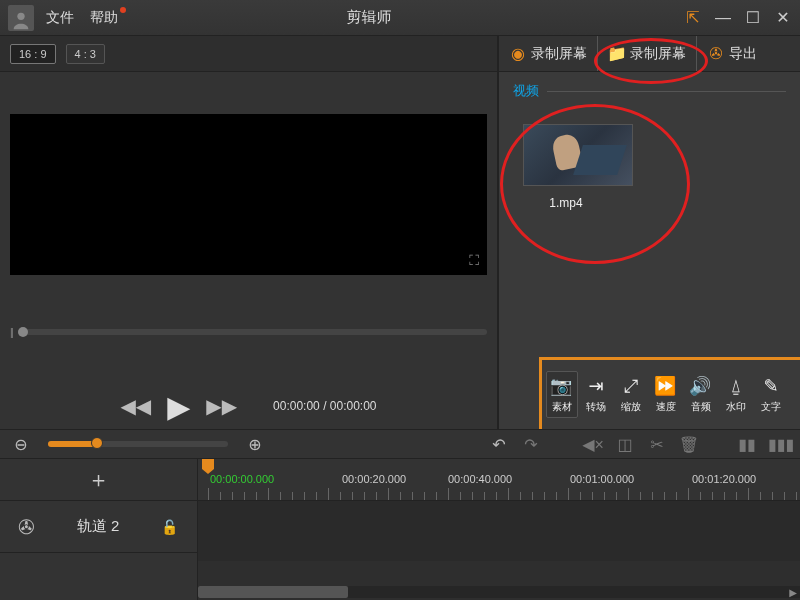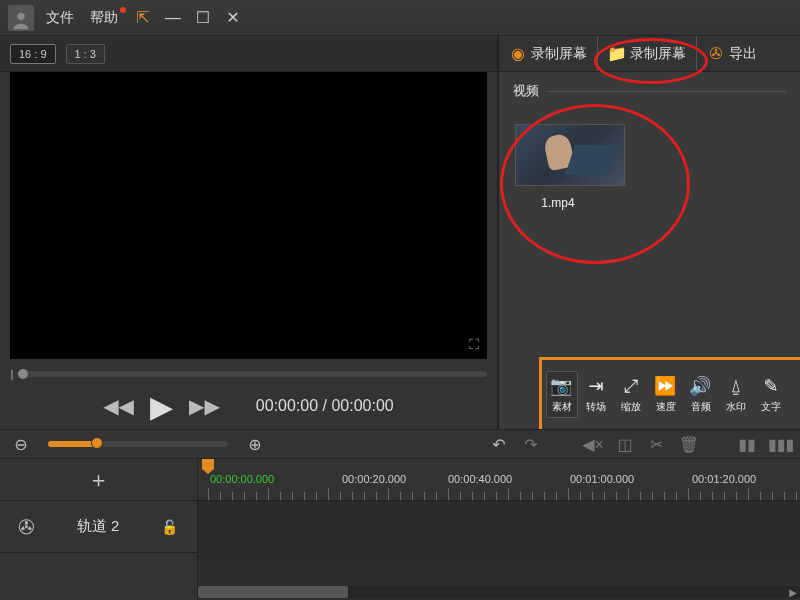--- a/index.html
+++ b/index.html
@@ -8,50 +8,50 @@
   .avatar { width: 26px; height: 26px; background: #555; border-radius: 2px; display:flex; align-items:end; justify-content:center; margin-right:12px; }
   .avatar svg { width: 22px; height: 22px; fill:#888; }
   .menu-item { margin-right: 16px; font-size: 14px; color: #ddd; cursor: pointer; position:relative; }
   .dot { width:6px; height:6px; background:#e04020; border-radius:50%; position:absolute; top:-2px; right:-8px; }
   .title { flex:1; text-align:center; font-size:15px; color:#ddd; margin-left:-80px; }
   .win-ctrl { display:flex; gap:12px; align-items:center; }
   .ico { width:18px; height:18px; display:flex; align-items:center; justify-content:center; font-size:16px; color:#ccc; cursor:pointer; }
   .popout { color:#e58a1e; font-size:16px; }
 
   .main { display:flex; height: 393px; }
-  .left { width: 498px; display:flex; flex-direction:column; background:#333; border-right:1px solid #222; }
+  .left { width: 498px; display:flex; flex-direction:column; background:#333; border-right:1px solid #222;gap:42px; }
   .right { flex:1; display:flex; flex-direction:column; background:#3a3a3a; border-left:1px solid #222; }
 
   .aspect-bar { height: 36px; display:flex; align-items:center; padding:0 10px; gap:10px; background:#2e2e2e; border-bottom:1px solid #222; }
   .aspect-btn { padding:3px 8px; border:1px solid #555; background:#333; color:#ccc; cursor:pointer; font-size:11px; border-radius:2px; }
   .aspect-btn.active { background:#222; border-color:#777; }
 
   .preview { flex:1; background:#000; margin:0 10px; position:relative; }
   .fs-icon { position:absolute; right:8px; bottom:6px; color:#888; font-size:14px; }
 
   .progress { height:18px; margin:6px 10px 0; display:flex; align-items:center; gap:6px; }
   .handle { color:#777; font-size:10px; letter-spacing:-2px; }
   .pbar { flex:1; height:6px; background:#444; border-radius:3px; position:relative; }
   .pknob { width:10px; height:10px; background:#888; border-radius:50%; position:absolute; left:0; top:-2px; }
 
   .controls { height:46px; display:flex; align-items:center; justify-content:center; gap:16px; color:#bbb; }
   .ctrl { font-size:20px; cursor:pointer; }
   .play { font-size:30px; color:#ddd; }
-  .time { margin-left:20px; font-size:16px; color:#ddd; }
+  .time { margin-left:20px; font-size:12px; color:#ddd; }
 
   
   .top-actions { height:36px; display:flex; align-items:center; background:#333; border-bottom:1px solid #222; }
   .act { display:flex; align-items:center; gap:4px; padding:0 10px; height:100%; cursor:pointer; font-size:14px; color:#ddd; }
   .act .ico { color:#e58a1e; }
   .act.bordered-left { border-left:1px solid #555; }
 
   .media-panel { flex:1; padding:10px 14px; position:relative; overflow:hidden; }
-  .section-title { font-size:13px; color:#e5e5e5; padding-bottom:6px; display:flex; align-items:center; gap:8px; }
+  .section-title { font-size:13px; color:#0ea5e9; padding-bottom:6px; display:flex; align-items:center; gap:8px; }
   .section-title::after { content:''; flex:1; height:1px; background:#555; }
-  .thumb { width:86px; margin-top:18px; margin-left:2px; text-align:center; }
+  .thumb { width:86px; margin-top:18px; margin-left:10px; text-align:center; }
   .thumb-img { width:110px; height:62px; background:linear-gradient(135deg,#3a4a5a 0%,#2a3340 50%,#455060 100%); border:1px solid #555; position:relative; overflow:hidden; }
   .thumb-img::before { content:''; position:absolute; left:30px; top:10px; width:26px; height:34px; background:#c0a080; border-radius:40% 40% 20% 20%; transform:rotate(-12deg); }
   .thumb-img::after { content:''; position:absolute; right:10px; top:20px; width:44px; height:30px; background:#30455a; transform:skewX(-18deg); }
   .thumb-label { margin-top:10px; font-size:12px; color:#eee; }
 
   .mini-toolbar { position:absolute; right:0; bottom:0; height:72px; width:261px; border-top:3px solid #e58a1e; border-left:3px solid #e58a1e; background:#3a3a3a; display:flex; align-items:center; justify-content:flex-start; padding:0 4px; gap:1px; }
   .mini { width:34px; display:flex; flex-direction:column; align-items:center; gap:3px; cursor:pointer; color:#eee; font-size:10px; }
   .mini .micon { font-size:18px; color:#eee; }
   .mini.first .micon { color:#e58a1e; }
   .mini.first { background:#333; border:1px solid #555; padding:3px 0; border-radius:2px; width:32px; }
@@ -95,33 +95,34 @@
 
 <div class="titlebar">
   <div class="avatar">
     <svg viewBox="0 0 24 24">
         <circle cx="12" cy="8" r="4"></circle>
         <path d="M4 22c0-4 4-6 8-6s8 2 8 6z"></path>
       </svg>
   </div>
   <div class="menu-item">文件</div>
   <div class="menu-item"><span>帮助</span><span class="dot"></span></div>
+  <div class="title">剪辑师</div>
   <div class="win-ctrl">
     <div class="ico popout">⇱</div>
     <div class="ico">—</div>
     <div class="ico">☐</div>
     <div class="ico">✕</div>
   </div>
 </div>
 
 <div class="main">
   <div class="left">
     <div class="aspect-bar">
       <div class="aspect-btn active">16 : 9</div>
-      <div class="aspect-btn">1 : 3</div>
+      <div class="aspect-btn">4 : 3</div>
     </div>
     <div class="preview">
       <div class="fs-icon">⛶</div>
     </div>
     <div class="progress">
       <span class="handle">|||</span>
       <div class="pbar">
           <div class="pknob"></div>
         </div>
     </div>

